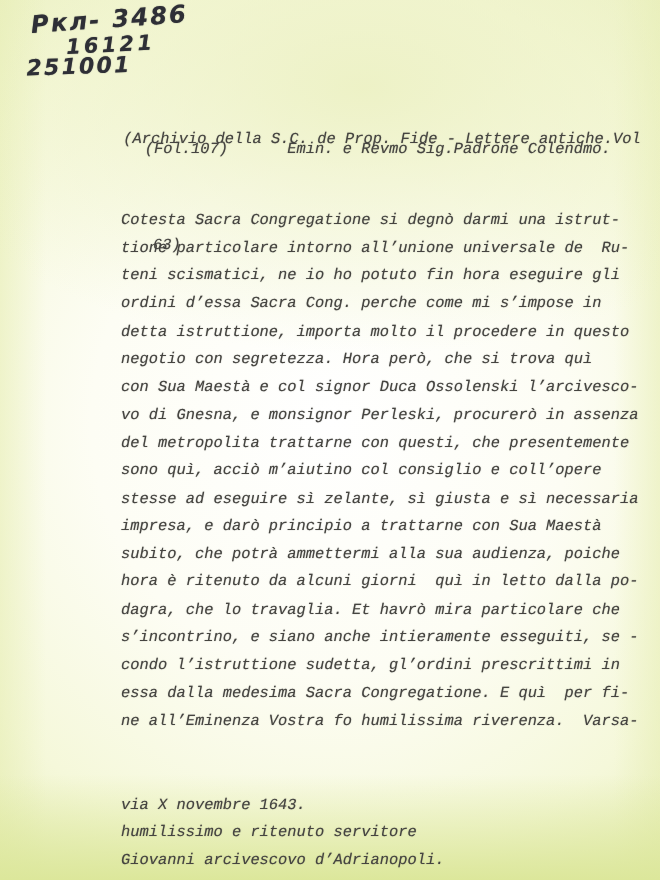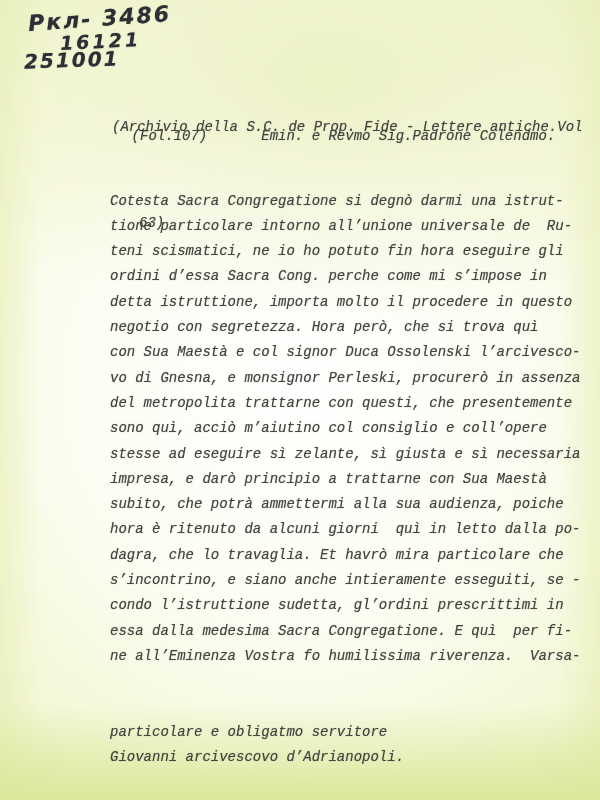--- a/index.html
+++ b/index.html
@@ -58,16 +58,16 @@
     <div>(Archivio della S.C. de Prop. Fide - Lettere antiche.Vol</div>
     <div class="indent">63)</div>
   </div>
 
   <div class="typed salutation-row">
     <span>(Fol.107)</span><span class="gap"></span><span>Emin. e Revmo Sig.Padrone Colendmo.</span>
   </div>
 
   <div class="typed letter-text">
     <div><div>Cotesta Sacra Congregatione si degnò darmi una istrut-</div><div>tione particolare intorno all’unione universale de  Ru-</div><div>teni scismatici, ne io ho potuto fin hora eseguire gli</div><div>ordini d’essa Sacra Cong. perche come mi s’impose in</div><div>detta istruttione, importa molto il procedere in questo</div><div>negotio con segretezza. Hora però, che si trova quì</div><div>con Sua Maestà e col signor Duca Ossolenski l’arcivesco-</div><div>vo di Gnesna, e monsignor Perleski, procurerò in assenza</div><div>del metropolita trattarne con questi, che presentemente</div><div>sono quì, acciò m’aiutino col consiglio e coll’opere</div><div>stesse ad eseguire sì zelante, sì giusta e sì necessaria</div><div>impresa, e darò principio a trattarne con Sua Maestà</div><div>subito, che potrà ammettermi alla sua audienza, poiche</div><div>hora è ritenuto da alcuni giorni  quì in letto dalla po-</div><div>dagra, che lo travaglia. Et havrò mira particolare che</div><div>s’incontrino, e siano anche intieramente esseguiti, se -</div><div>condo l’istruttione sudetta, gl’ordini prescrittimi in</div><div>essa dalla medesima Sacra Congregatione. E quì  per fi-</div><div>ne all’Eminenza Vostra fo humilissima riverenza.  Varsa-</div></div>
-    <div><div>particolare e obligatmo servitore</div><div>Giovanni arcivescovo d’Adrianopoli.</div></div>
+    <div><div>via X novembre 1643.</div><div>humilissimo e ritenuto servitore</div><div>Giovanni arcivescovo d’Adrianopoli.</div></div>
   </div>
 
 </div>
 
 </body></html>

